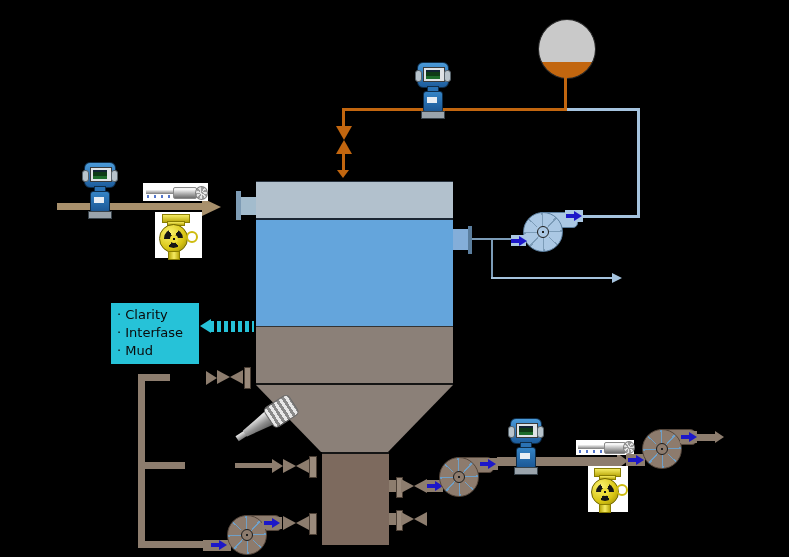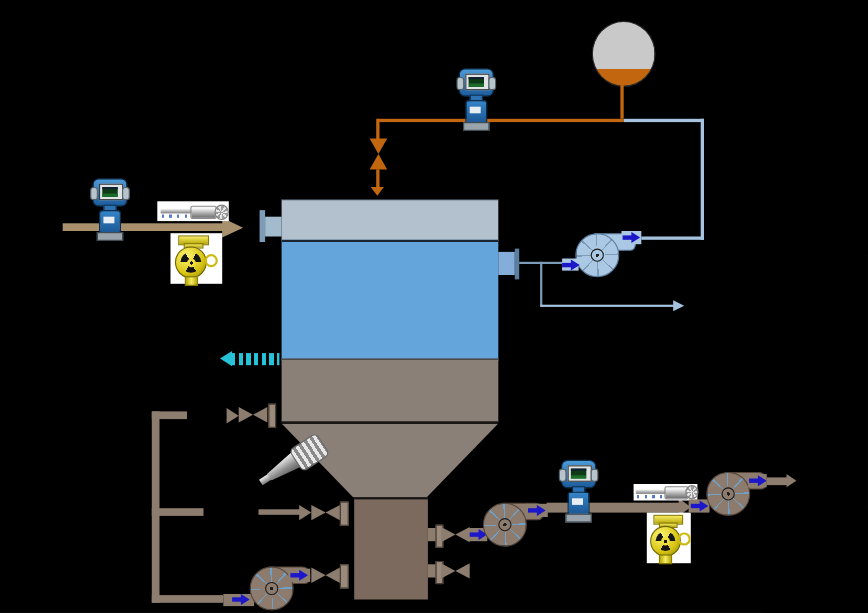--- a/index.html
+++ b/index.html
@@ -185,20 +185,25 @@
     <div class="p-tail"></div>
     <div class="p-circle">
       <div class="p-hub"></div>
     </div>
   </div>
   <div class="abs" style="left:511px;top:235px;width:15px;height:11px;background:var(--c-pump-blue);"></div>
   <div class="abs" style="left:565px;top:210px;width:18px;height:12px;background:var(--c-pump-blue);"></div>
   <div class="navy" style="left:511px;top:236px;"></div>
   <div class="navy" style="left:566px;top:211px;"></div>
 
+  <div class="legend">
+    <div>· Clarity</div>
+    <div>· Interfase</div>
+    <div>· Mud</div>
+  </div>
   <div class="dashes"></div>
   <div class="tri" style="left:200px;top:319px;border-top:7px solid transparent;border-bottom:7px solid transparent;
               border-right:11px solid var(--c-legend);"></div>
 
   <div class="abs" style="left:138px;top:374px;width:7px;height:174px;background:var(--c-pipe);"></div>
   <div class="abs" style="left:138px;top:374px;width:32px;height:7px;background:var(--c-pipe);"></div>
   <div class="abs" style="left:138px;top:462px;width:47px;height:7px;background:var(--c-pipe);"></div>
   <div class="abs" style="left:138px;top:541px;width:65px;height:7px;background:var(--c-pipe);"></div>
 
   <div class="tri" style="left:206px;top:371px;border-top:7px solid transparent;border-bottom:7px solid transparent;

